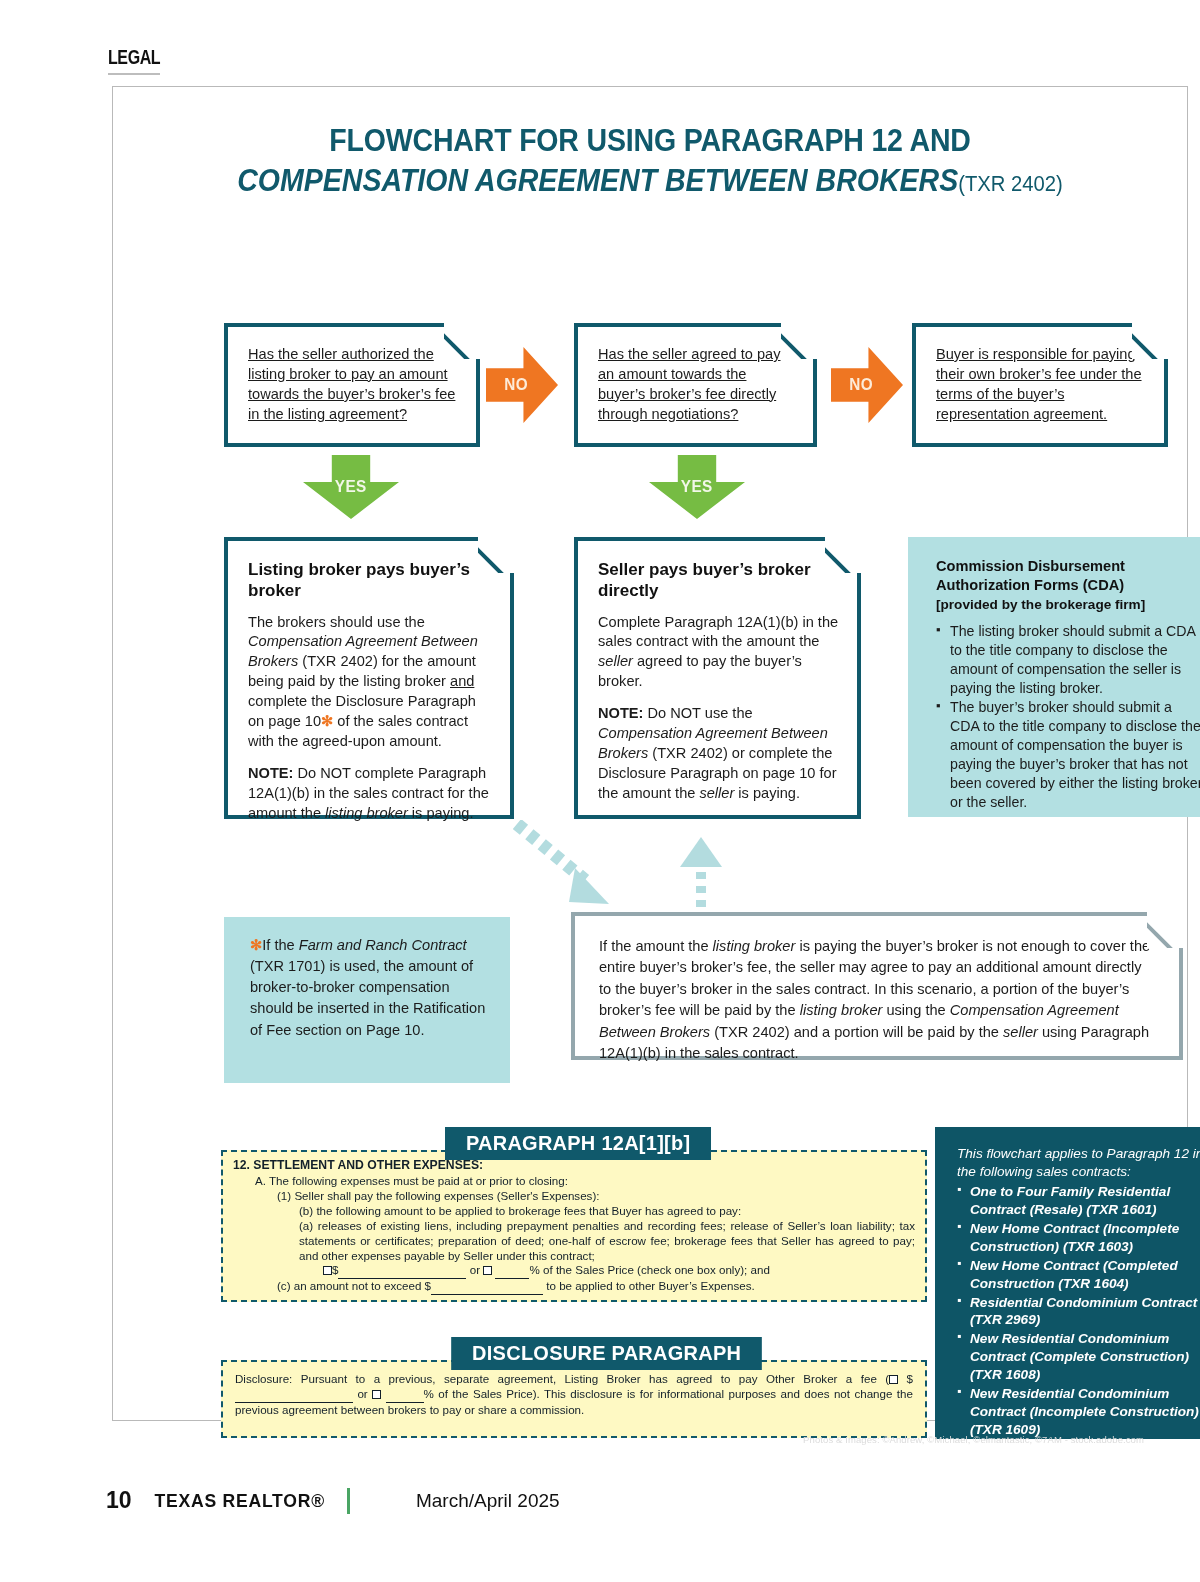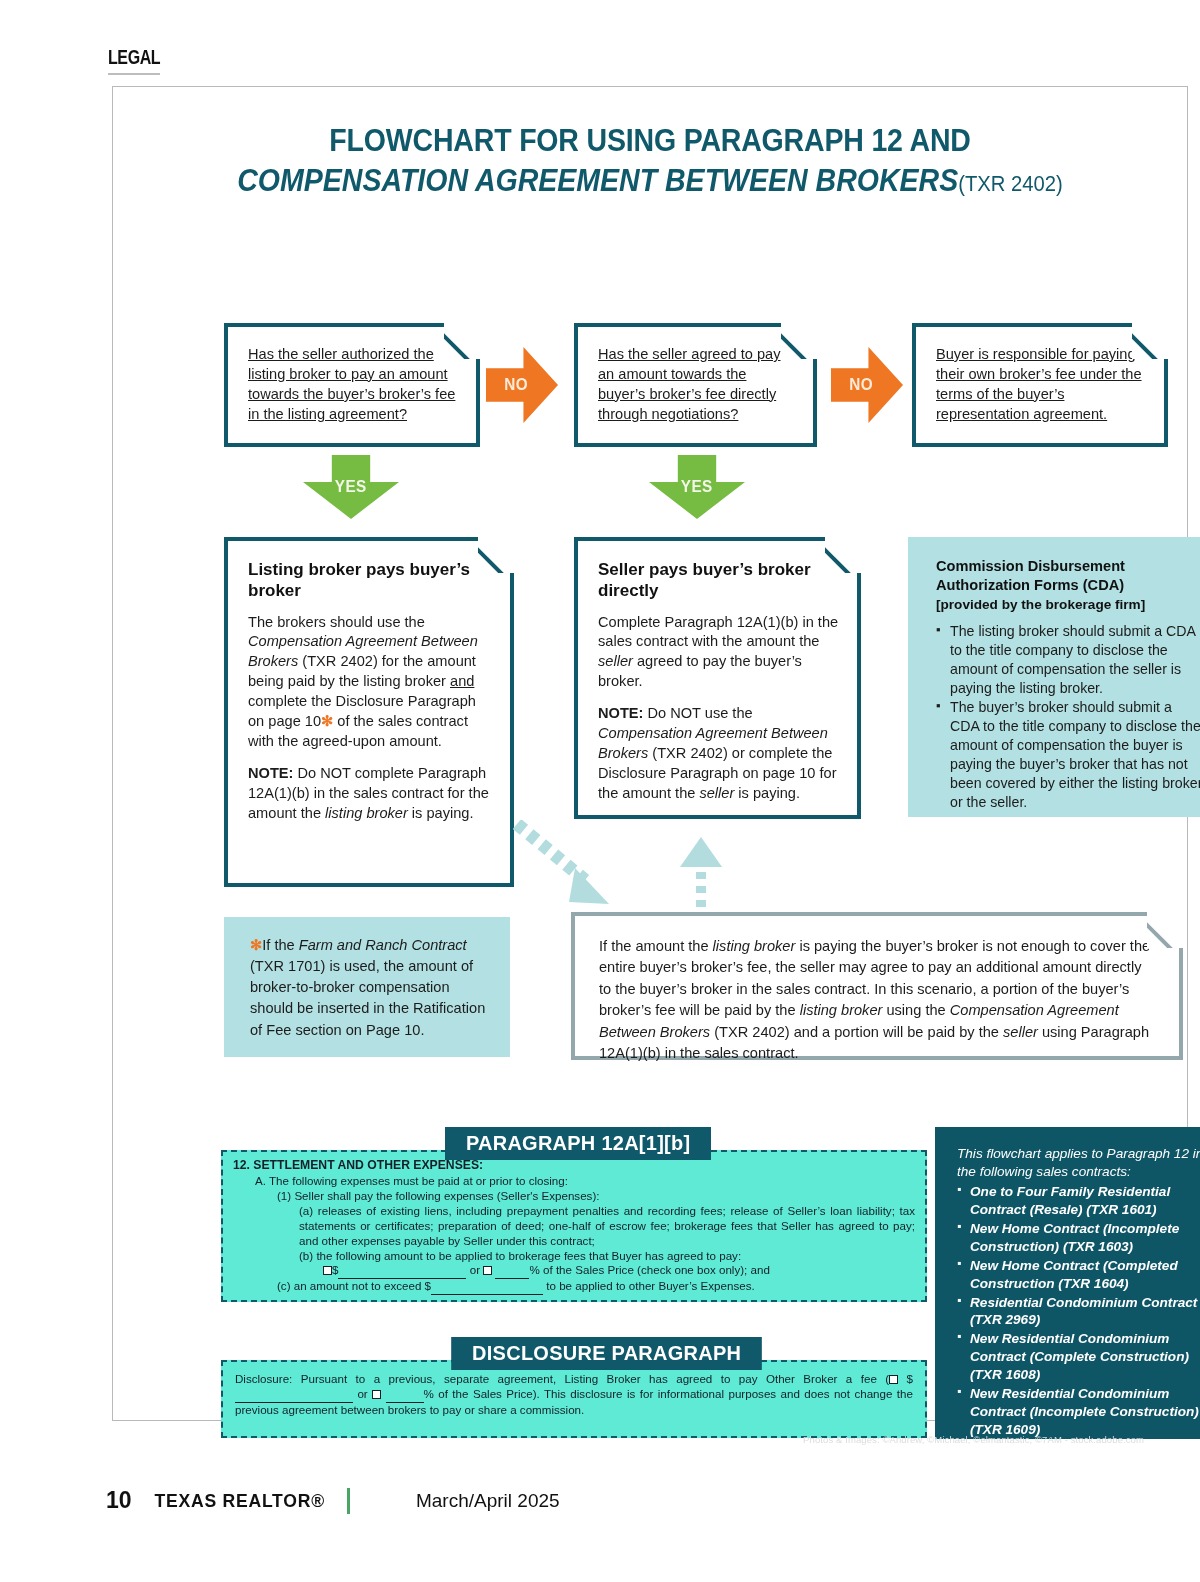--- a/index.html
+++ b/index.html
@@ -98,21 +98,21 @@
     clip-path:polygon(30% 0%, 70% 0%, 70% 42%, 100% 42%, 50% 100%, 0% 42%, 30% 42%);
   }
   .yes-arrow .lbl {
     position:relative; color:#F2F7E8; font-weight:bold; font-size:17px;
     letter-spacing:0.5px; margin-top:22px; transform:scaleX(0.9);
   }
   #yes1 { left:190px; top:368px; }
   #yes2 { left:536px; top:368px; }
 
   
-  #b1 { left:111px; top:450px; width:290px; height:350px; }
+  #b1 { left:111px; top:450px; width:290px; height:282px; }
   #b2 { left:461px; top:450px; width:287px; height:282px; }
   .bhead {
     font-weight:bold; font-size:17px; line-height:1.25; color:#111;
     margin-bottom:11px;
   }
   .bp { font-size:14.6px; line-height:1.37; margin:0 0 12px 0; color:#1c1c1c; }
   .bp:last-child { margin-bottom:0; }
   .bp i { font-style:italic; }
   .bp u { text-decoration:underline; }
   .bp b { font-weight:bold; }
@@ -131,21 +131,21 @@
   #cda li {
     font-size:14.2px; line-height:1.33; margin-bottom:1px;
     padding-left:14px; position:relative; color:#1c1c1c;
   }
   #cda li:before {
     content:"\25AA"; position:absolute; left:0; top:-1px; font-size:13px;
   }
 
   
   #frnote {
-    position:absolute; left:111px; top:830px; width:286px; height:140px;
+    position:absolute; left:111px; top:830px; width:286px; height:166px;
     background:#B3E0E2; padding:18px 22px 10px 26px;
     font-size:14.6px; line-height:1.45; color:#1c1c1c;
   }
   #frnote i { font-style:italic; }
 
   
   #scenario { left:458px; top:825px; width:612px; height:148px; }
   #scenario .inner { padding:20px 26px 16px 24px; }
   #scenario p { margin:0; font-size:14.6px; line-height:1.47; }
   #scenario i { font-style:italic; }
@@ -157,21 +157,21 @@
   
   .sec-label {
     position:absolute; background:#10596B; color:#fff;
     font-weight:bold; font-size:21px; letter-spacing:0.3px;
     padding:4px 22px 5px 22px; z-index:3; transform:scaleX(0.95);
   }
   #p12-label { left:325px; top:1040px; }
   #disc-label { left:330px; top:1250px; }
 
   .dashbox {
-    position:absolute; border:2px dashed #10596B; background:#5eead4;
+    position:absolute; border:2px dashed #10596B; background:#fef9c3;
   }
   #p12-box { left:108px; top:1063px; width:706px; height:152px; }
   #disc-box { left:108px; top:1273px; width:706px; height:78px; }
 
   .contract-text {
     font-family:"Liberation Sans", sans-serif;
     font-size:11.6px; line-height:1.29; color:#13202a;
     padding:6px 10px 4px 10px;
   }
   .contract-text .t1 { font-weight:bold; font-size:12.2px; }
@@ -320,22 +320,22 @@
       <p><span>If the amount the </span><i>listing broker</i><span> is paying the buyer’s broker is not enough to cover the entire buyer’s broker’s fee, the seller may agree to pay an additional amount directly to the buyer’s broker in the sales contract. In this scenario, a portion of the buyer’s broker’s fee will be paid by the </span><i>listing broker</i><span> using the </span><i>Compensation Agreement Between Brokers</i><span> (TXR 2402) and a portion will be paid by the </span><i>seller</i><span> using Paragraph 12A(1)(b) in the sales contract.</span></p>
     </div>
   </div>
 
   <div class="sec-label" id="p12-label">PARAGRAPH 12A[1][b]</div>
   <div class="dashbox" id="p12-box">
     <div class="contract-text">
       <div class="t1">12. SETTLEMENT AND OTHER EXPENSES:</div>
       <div class="ind1">A. The following expenses must be paid at or prior to closing:</div>
       <div class="ind2">(1) Seller shall pay the following expenses (Seller's Expenses):</div>
+      <div class="ind3">(b) the following amount to be applied to brokerage fees that Buyer has agreed to pay:</div>
       <div class="ind3">(a) releases of existing liens, including prepayment penalties and recording fees; release of Seller’s loan liability; tax statements or certificates; preparation of deed; one-half of escrow fee; brokerage fees that Seller has agreed to pay; and other expenses payable by Seller under this contract;</div>
-      <div class="ind3">(b) the following amount to be applied to brokerage fees that Buyer has agreed to pay:</div>
       <div class="ind4"><span class="cbox"></span><span>$</span><span class="uline" style="width:128px">&nbsp;</span> <span>or</span> <span class="cbox"></span> <span class="uline" style="width:34px">&nbsp;</span><span>% of the Sales Price  (check one box only); and</span></div>
       <div class="ind2"><span>(c) an amount not to exceed $</span><span class="uline" style="width:112px">&nbsp;</span> <span>to be applied to other Buyer’s Expenses.</span></div>
     </div>
   </div>
 
   <div class="sec-label" id="disc-label">DISCLOSURE PARAGRAPH</div>
   <div class="dashbox" id="disc-box">
     <div class="contract-text"><span>Disclosure: Pursuant to a previous, separate agreement, Listing Broker has agreed to pay Other Broker a fee (</span><span class="cbox"></span><span> $</span><span class="uline" style="width:118px">&nbsp;</span><span> or </span><span class="cbox"></span><span> </span><span class="uline" style="width:38px">&nbsp;</span><span>% of the Sales Price). This disclosure is for informational purposes and does not change the previous agreement between brokers to pay or share a commission.</span></div>
   </div>
 

